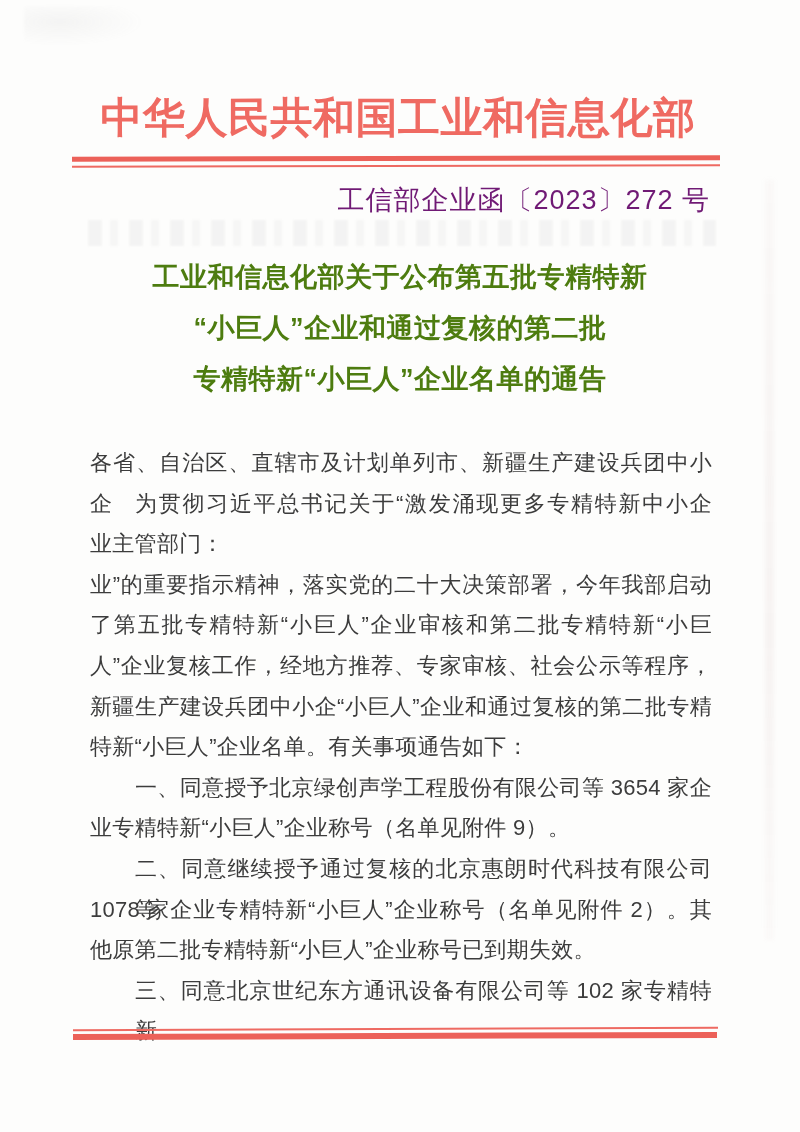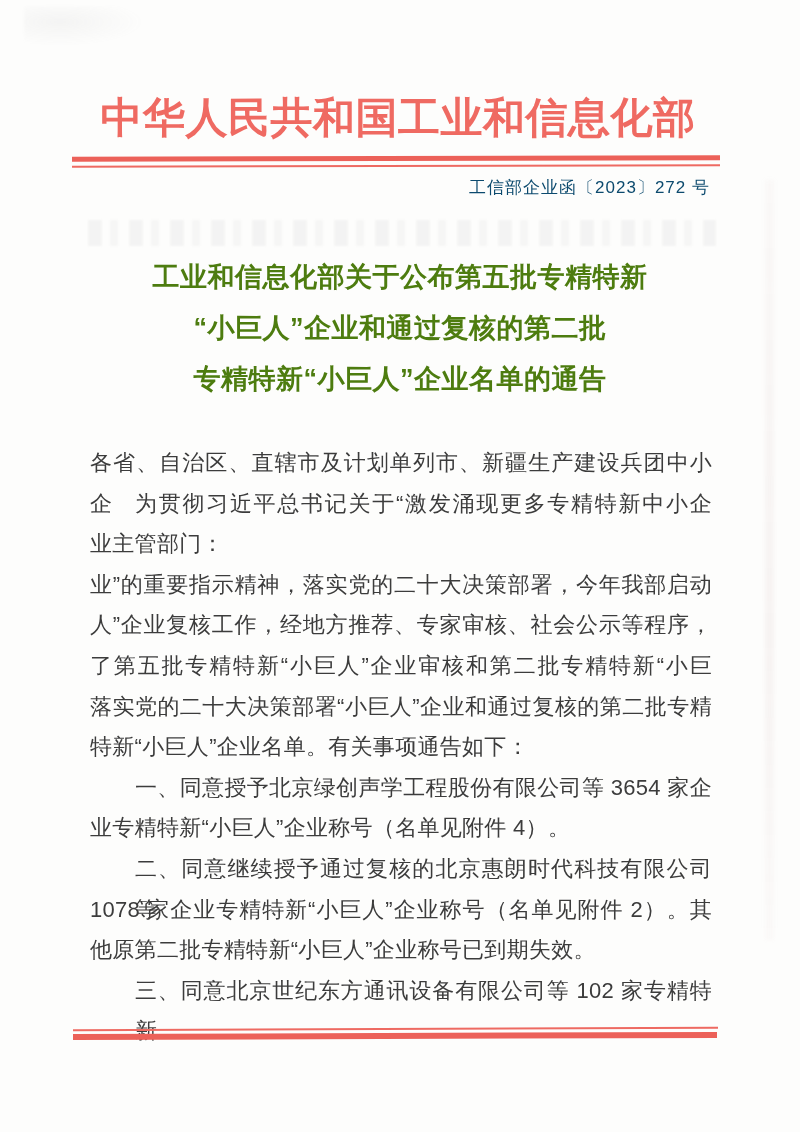--- a/index.html
+++ b/index.html
@@ -43,24 +43,24 @@
     position: absolute;
     top: 164.5px;
     left: 72px;
     width: 648px;
     height: 1.6px;
     background: #ee6a62;
     transform: rotate(-0.15deg);
   }
   .doc-number {
     position: absolute;
-    top: 176px;
+    top: 182px;
     right: 90px;
-    font-size: 17px;
-    color: #0c4a6e;
+    font-size: 27px;
+    color: #701a75;
     letter-spacing: 1px;
     white-space: nowrap;
   }
 
   
   .doc-title {
     position: absolute;
     top: 252px;
     left: 40px;
     width: 720px;
@@ -173,26 +173,26 @@
     <div class="t-line">工业和信息化部关于公布第五批专精特新</div>
     <div class="t-line">“小巨人”企业和通过复核的第二批</div>
     <div class="t-line">专精特新“小巨人”企业名单的通告</div>
   </div>
 
   <div class="body-text">
       <div class="line stretch">各省、自治区、直辖市及计划单列市、新疆生产建设兵团中小企</div>
       <div class="line indent stretch">为贯彻习近平总书记关于“激发涌现更多专精特新中小企</div>
       <div class="line">业主管部门：</div>
       <div class="line stretch">业”的重要指示精神，落实党的二十大决策部署，今年我部启动</div>
+      <div class="line stretch">了第五批专精特新“小巨人”企业审核和第二批专精特新“小巨</div>
       <div class="line stretch">人”企业复核工作，经地方推荐、专家审核、社会公示等程序，</div>
-      <div class="line stretch">了第五批专精特新“小巨人”企业审核和第二批专精特新“小巨</div>
-      <div class="line stretch">落实党的二十大决策部署“小巨人”企业和通过复核的第二批专精</div>
+      <div class="line stretch">新疆生产建设兵团中小企“小巨人”企业和通过复核的第二批专精</div>
       <div class="line">特新“小巨人”企业名单。有关事项通告如下：</div>
       <div class="line indent stretch">一、同意授予北京绿创声学工程股份有限公司等 3654 家企</div>
-      <div class="line">业专精特新“小巨人”企业称号（名单见附件 4）。</div>
+      <div class="line">业专精特新“小巨人”企业称号（名单见附件 9）。</div>
       <div class="line indent stretch">二、同意继续授予通过复核的北京惠朗时代科技有限公司等</div>
       <div class="line stretch">1078 家企业专精特新“小巨人”企业称号（名单见附件 2）。其</div>
       <div class="line">他原第二批专精特新“小巨人”企业称号已到期失效。</div>
       <div class="line indent stretch">三、同意北京世纪东方通讯设备有限公司等 102 家专精特新</div>
     </div>
 
   <div class="edge-shadow-right"></div>
 
   <div class="rule-bot-thin"></div>
   <div class="rule-bot-thick"></div>

